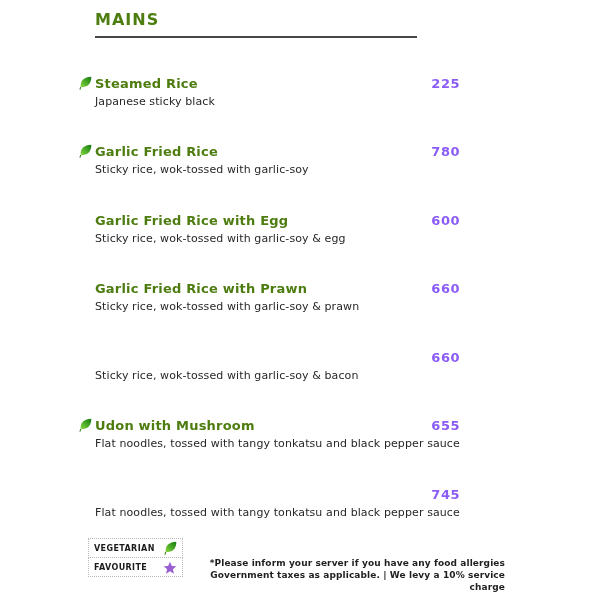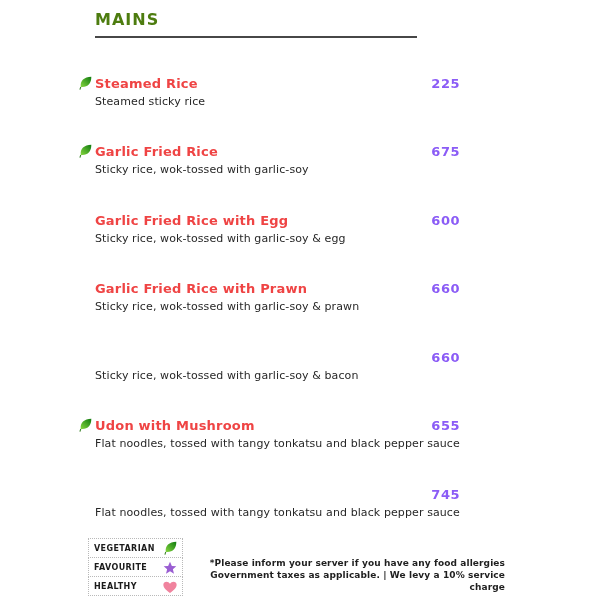--- a/index.html
+++ b/index.html
@@ -19,21 +19,21 @@
   .title-rule{
     position:absolute;left:0;top:26px;width:322px;height:2px;background:#474747;
   }
   
   .menu{position:absolute;left:78px;top:76px;width:382px;}
   .menu-item{position:absolute;left:0;width:382px;}
   .item-head{position:relative;height:15px;}
   .veg-leaf{position:absolute;left:0;top:0;width:14px;height:15px;}
   .item-name{
     position:absolute;left:17px;top:0;
-    font-size:13px;font-weight:bold;color:#ef4444;letter-spacing:0.2px;
+    font-size:13px;font-weight:bold;color:#4d7c0f;letter-spacing:0.2px;
     white-space:nowrap;
   }
   .item-price{
     position:absolute;right:0;top:0;
     font-size:13px;font-weight:bold;color:#8b5cf6;letter-spacing:0.5px;
   }
   .item-desc{
     position:absolute;left:17px;top:19px;
     font-size:11px;color:#272727;letter-spacing:0.1px;white-space:nowrap;
   }
@@ -79,33 +79,33 @@
                   <stop offset="1" stop-color="#86d73f"></stop>
             </linearGradient>
               </defs>
             <path d="M15.2 0.8 C 15.4 8.6 10.8 13.2 3.2 12.4 C 2.0 5.4 7.2 0.9 15.2 0.8 Z" fill="url(#leafGrad)"></path>
             <path d="M3.2 12.4 C 2.7 13.5 2.4 14.5 2.2 15.6" stroke="#2f7d1e" stroke-width="1.2" fill="none"></path>
           </svg>
         </span>
         <span class="item-name">Steamed Rice</span>
         <span class="item-price">225</span>
       </div>
-      <div class="item-desc">Steamed sticky rice</div>
+      <div class="item-desc">Japanese sticky black</div>
     </div>
 
     <div class="menu-item" style="top:68px">
       <div class="item-head">
         <span class="veg-leaf">
           <svg width="14" height="15" viewBox="0 0 16 17">
             <path d="M15.2 0.8 C 15.4 8.6 10.8 13.2 3.2 12.4 C 2.0 5.4 7.2 0.9 15.2 0.8 Z" fill="url(#leafGrad)"></path>
             <path d="M3.2 12.4 C 2.7 13.5 2.4 14.5 2.2 15.6" stroke="#2f7d1e" stroke-width="1.2" fill="none"></path>
           </svg>
         </span>
         <span class="item-name">Garlic Fried Rice</span>
-        <span class="item-price">675</span>
+        <span class="item-price">780</span>
       </div>
       <div class="item-desc">Sticky rice, wok-tossed with garlic-soy</div>
     </div>
 
     <div class="menu-item" style="top:137px">
       <div class="item-head">
 
         <span class="item-name">Garlic Fried Rice with Egg</span>
         <span class="item-price">600</span>
       </div>
@@ -164,28 +164,20 @@
       </span>
     </div>
     <div class="legend-row">
       <span class="legend-label">FAVOURITE</span>
       <span class="legend-icon">
         <svg width="14" height="14" viewBox="0 0 20 20">
           <polygon points="10,1.2 12.7,7.2 19,7.6 14.1,11.8 15.7,18.2 10,14.7 4.3,18.2 5.9,11.8 1,7.6 7.3,7.2" fill="#9a5ed2"></polygon>
         </svg>
       </span>
     </div>
-    <div class="legend-row">
-      <span class="legend-label">HEALTHY</span>
-      <span class="legend-icon">
-        <svg width="14" height="13" viewBox="0 0 20 18">
-          <path d="M10 17 C 3 12 0.5 8.5 0.5 5.2 C 0.5 2.5 2.6 0.8 5 0.8 C 7 0.8 8.8 2 10 3.8 C 11.2 2 13 0.8 15 0.8 C 17.4 0.8 19.5 2.5 19.5 5.2 C 19.5 8.5 17 12 10 17 Z" fill="#f0839e"></path>
-        </svg>
-      </span>
-    </div>
   </div>
 
   <div class="footer-note">
     <div>*Please inform your server if you have any food allergies</div>
     <div>Government taxes as applicable. | We levy a 10% service charge</div>
   </div>
 
 </div>
 
 </body></html>

